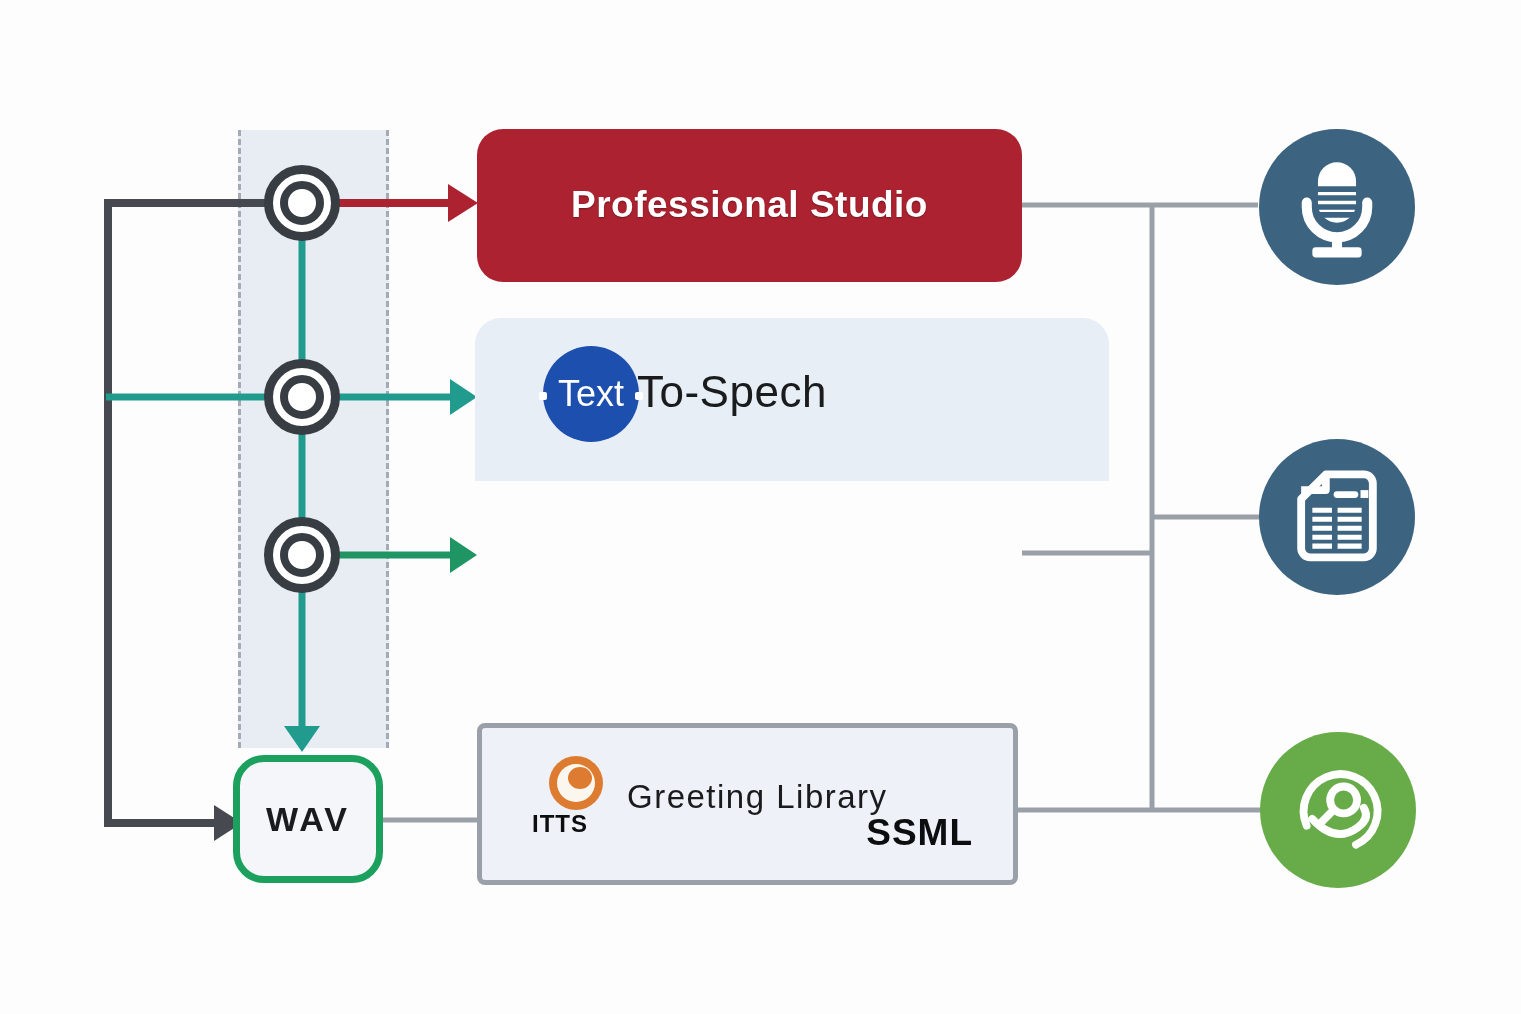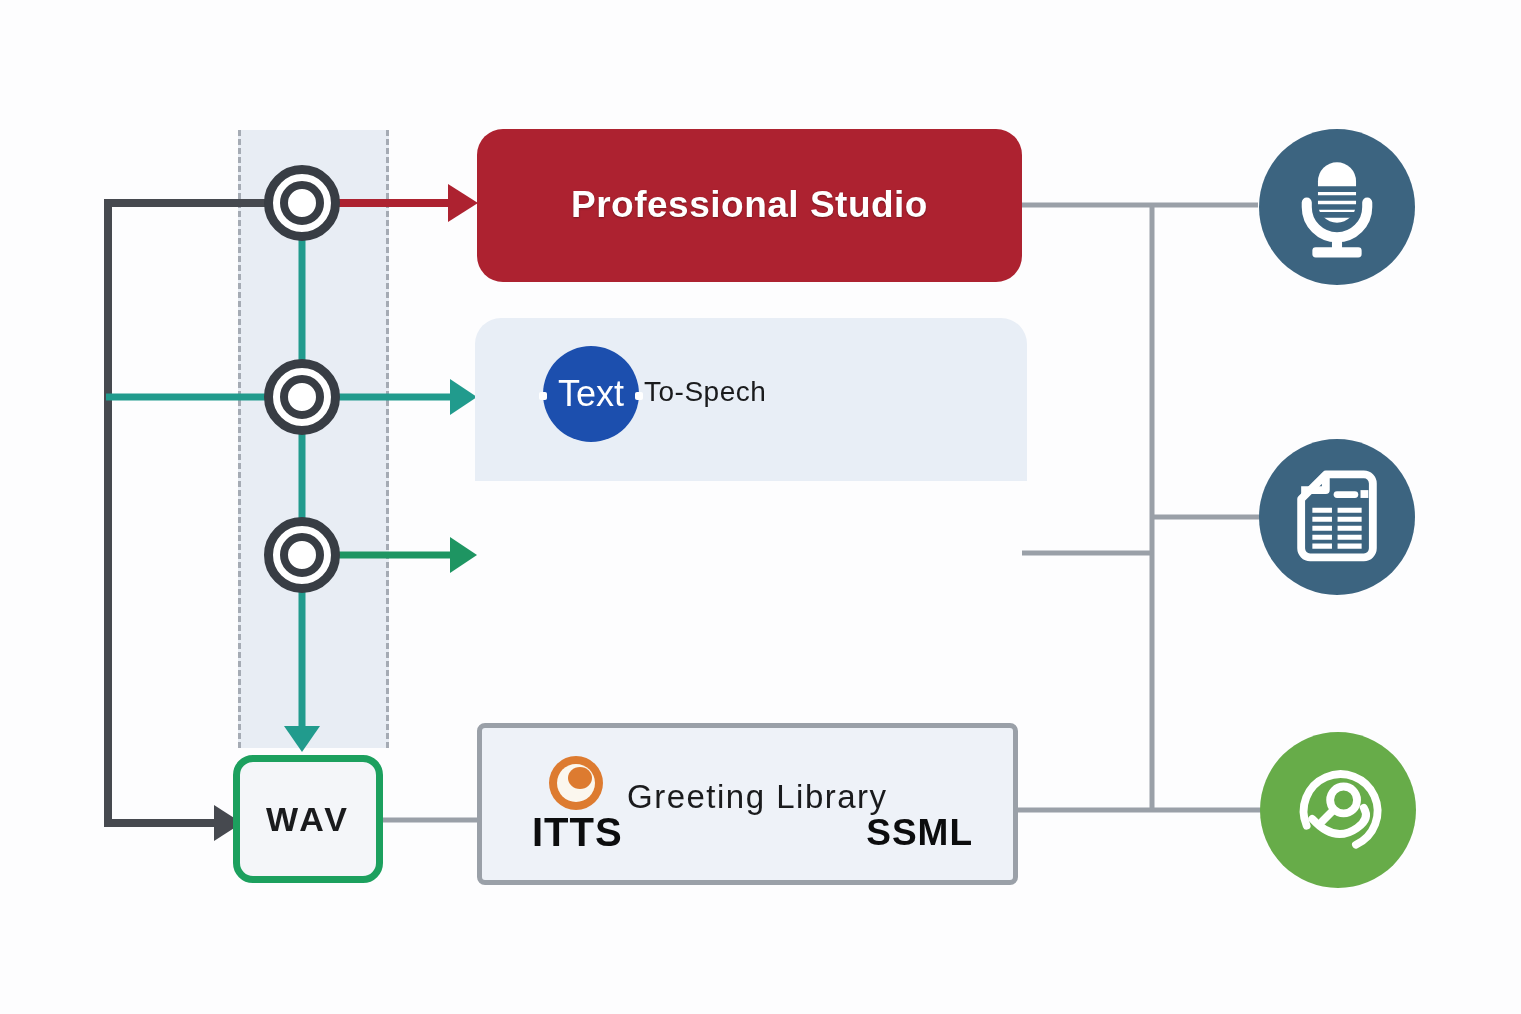--- a/index.html
+++ b/index.html
@@ -38,57 +38,57 @@
   .box{position:absolute;box-sizing:border-box;}
   .studio{
     left:477px;top:129px;width:545px;height:153px;border-radius:26px;
     background:var(--studio-red,#ad2230);
     display:flex;flex-direction:column;align-items:center;justify-content:center;
     color:#fff;font-size:37px;font-weight:600;letter-spacing:.5px;line-height:1.3;
     text-shadow:0 1px 2px rgba(0,0,0,.35);
     gap:12px;
   }
   .tts-light{
-    left:475px;top:318px;width:552px;height:163px;border-radius:26px 26px 0 0;
+    left:475px;top:318px;width:634px;height:163px;border-radius:26px 26px 0 0;
     background:var(--panel-light,#e8eef6);
   }
   .text-circle{
     position:absolute;left:68px;top:28px;width:96px;height:96px;border-radius:50%;
     background:var(--blue-circle,#1c4fae);display:flex;align-items:center;justify-content:center;
     color:#fff;font-size:36px;font-weight:500;
   }
   .text-circle .dot{position:absolute;width:8px;height:8px;background:#fff;border-radius:2px;top:46px;}
   .text-circle .dot.l{left:-4px;} .text-circle .dot.r{right:-4px;}
   .tts-lines{
-    position:absolute;left:169px;top:52px;color:var(--ink,#1a1b1d);
-    font-size:28px;line-height:44px;letter-spacing:.5px;
+    position:absolute;left:162px;top:52px;color:var(--ink,#1a1b1d);
+    font-size:44px;line-height:44px;letter-spacing:.5px;
   }
   .self{
     left:475px;top:481px;width:547px;height:149px;border-radius:0 0 26px 26px;
     background:var(--deep-green,#18935a);
     display:flex;align-items:center;color:#fff;font-size:36px;font-weight:500;letter-spacing:1px;
   }
   .self .pages-wrap{margin:0 18px 0 38px;width:96px;height:96px;}
   .wav{
-    left:233px;top:755px;width:150px;height:128px;border-radius:20px;
+    left:233px;top:755px;width:150px;height:128px;border-radius:31px;
     background:#f4f6f9;border:7px solid var(--wav-green,#1ca05e);
     display:flex;align-items:center;justify-content:center;
     color:var(--ink,#1a1b1d);font-size:34px;font-weight:700;letter-spacing:3px;
   }
   .greeting{
     left:477px;top:723px;width:541px;height:162px;border-radius:8px;
     background:#eef2f8;border:5px solid #9aa0a8;
   }
   .greeting-title{
     position:absolute;left:145px;top:50px;color:var(--ink,#1a1b1d);
     font-size:33px;letter-spacing:1.5px;
   }
   .tag-left{
     position:absolute;left:50px;top:82px;color:#0c0d0e;
-    font-size:40px;font-weight:700;letter-spacing:1px;
+    font-size:24px;font-weight:700;letter-spacing:1px;
   }
   .tag-right{
     position:absolute;right:40px;top:84px;color:#0c0d0e;
     font-size:37px;font-weight:700;letter-spacing:1px;
   }
   
   .orange-icon{
     position:absolute;left:67px;top:28px;width:54px;height:54px;border-radius:50%;
     background:var(--orange-icon,#dd7b30);
   }

